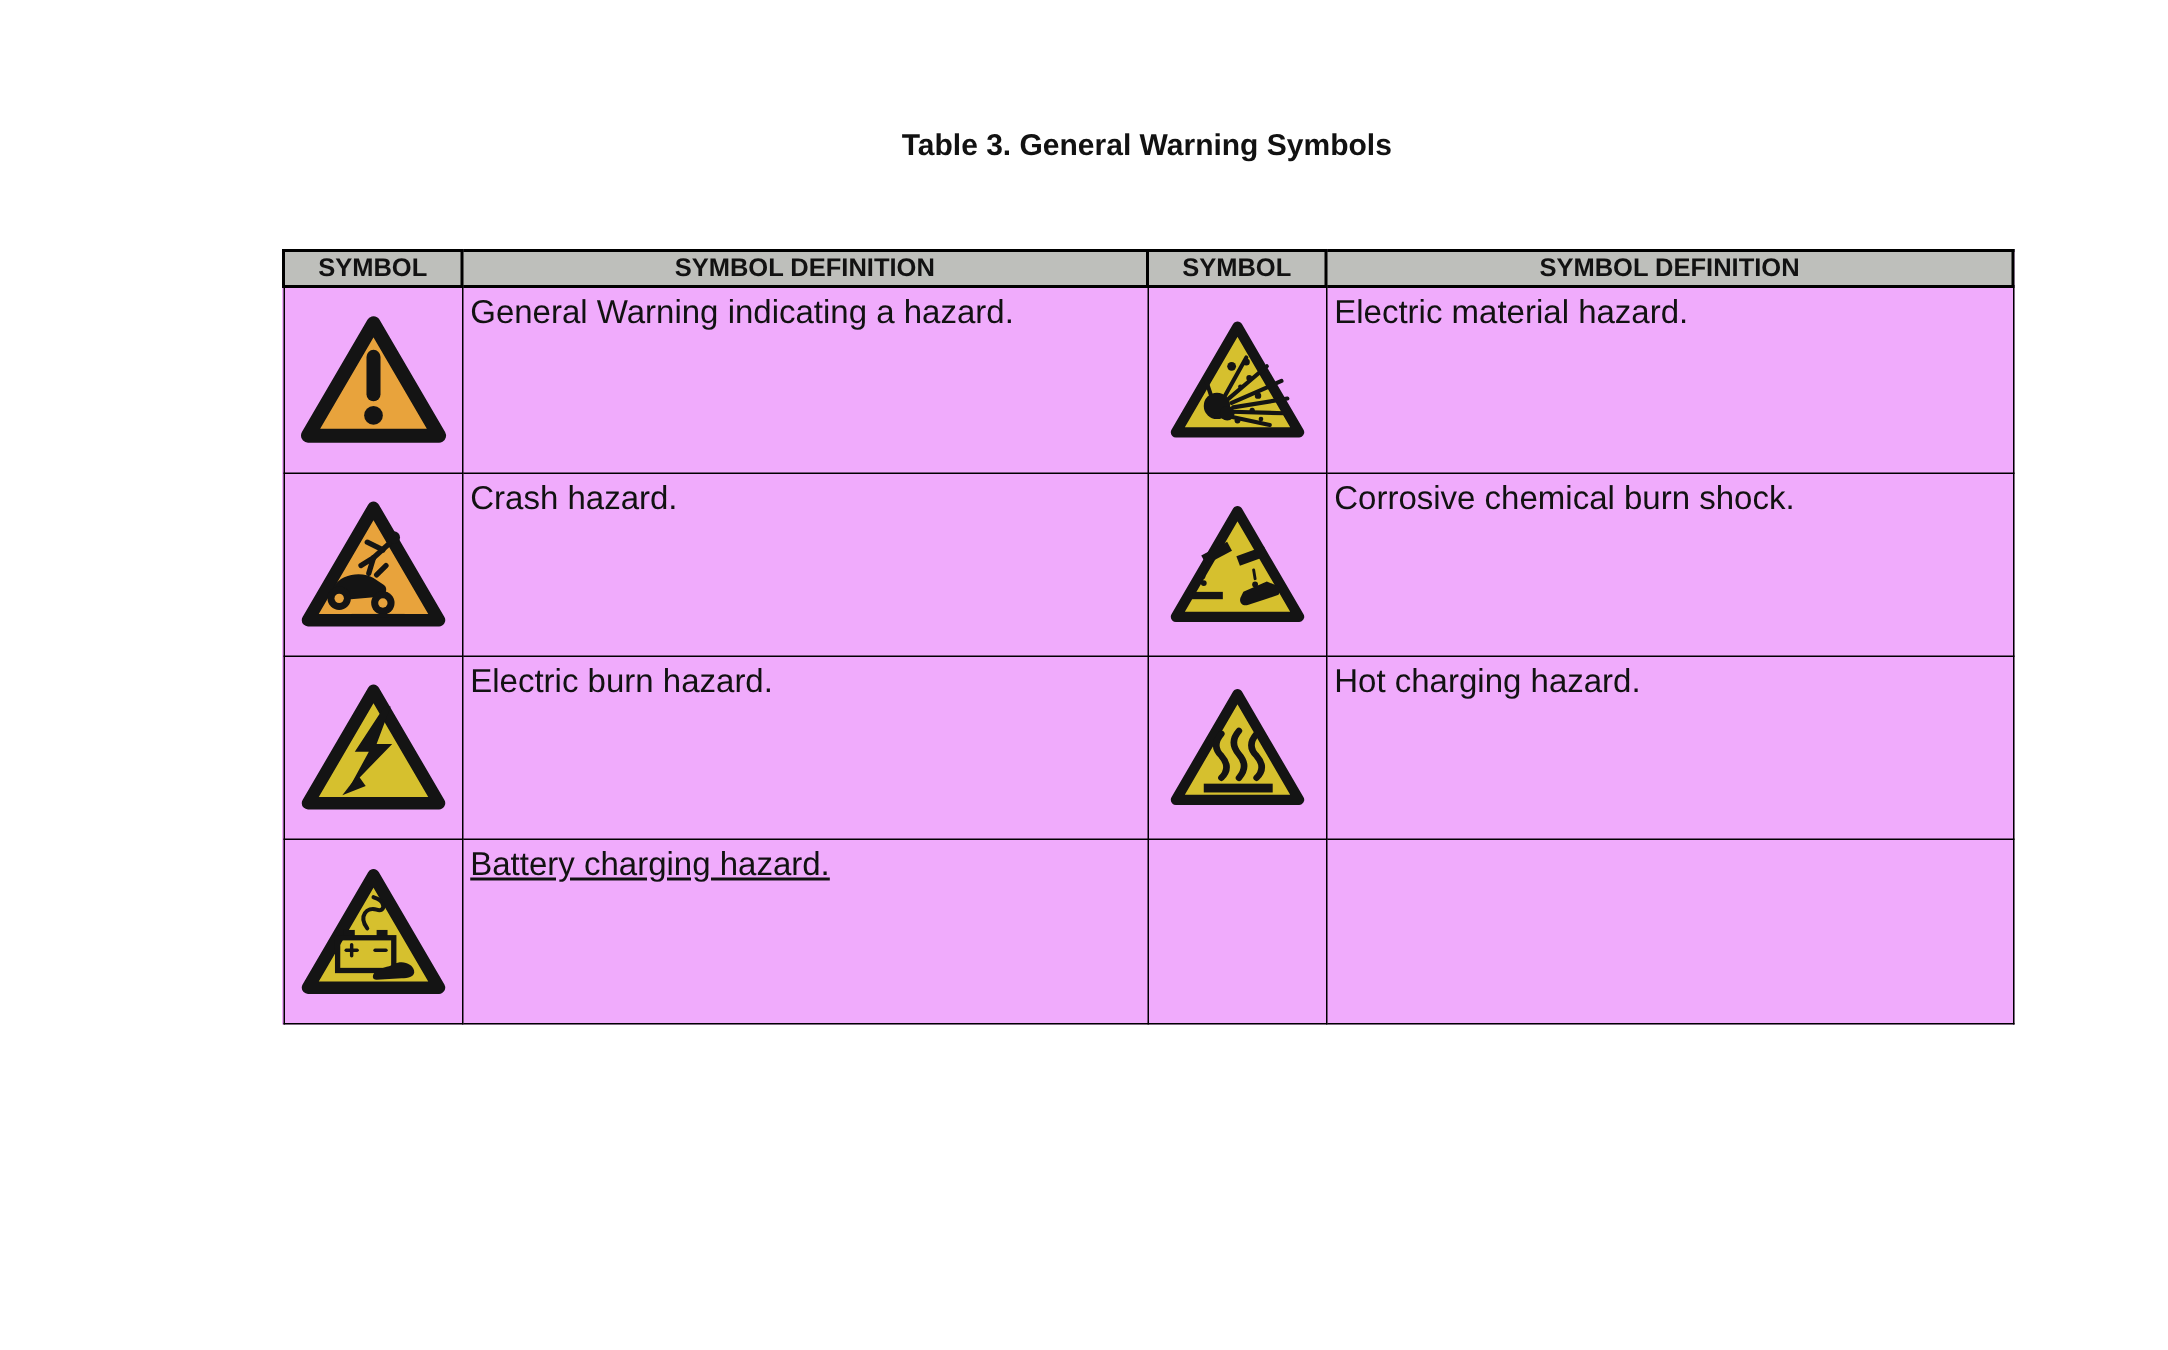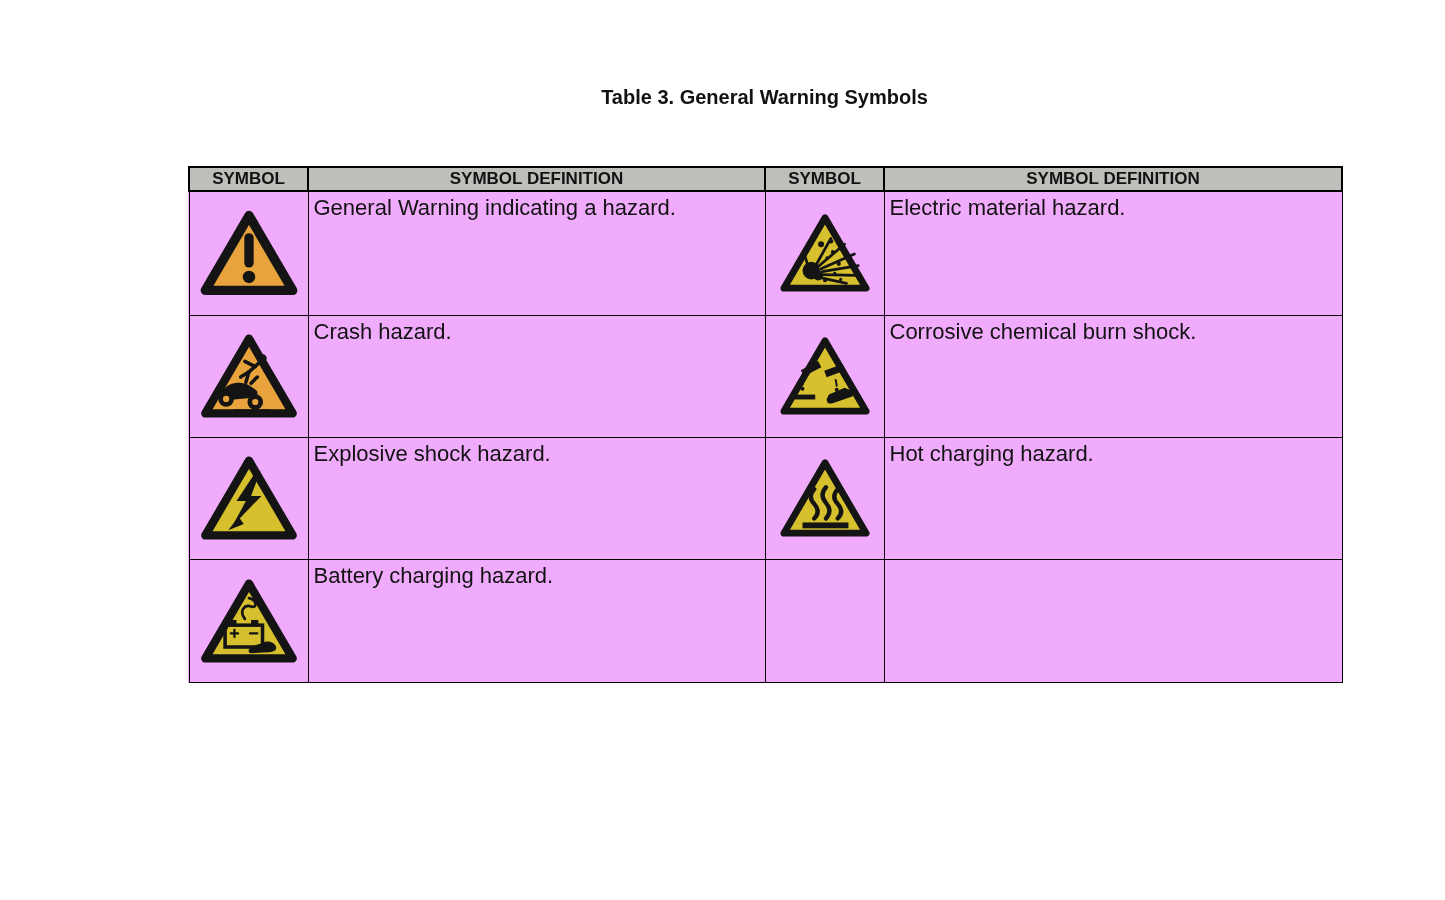--- a/index.html
+++ b/index.html
@@ -57,21 +57,21 @@
     vertical-align: top;
     text-align: left;
     padding: 2px 5px 0 5px;
     font-size: 22px;
     line-height: 1.25;
     color: #121212;
   }
   tr.r1 { height: 124px; }
   tr.r2 { height: 122px; }
   tr.r3 { height: 122px; }
-  tr.r4 { height: 123px; }
+  tr.r4 { height: 123px; text-decoration: underline; }
   .tri-svg { display: block; margin: 0 auto; }
   .footer {
     position: absolute;
     left: 188px;
     top: 820px;
     width: 1153px;
     text-align: right;
     font-size: 19px;
     color: #121212;
   }
@@ -178,21 +178,21 @@
       </tr>
 
       <tr class="r3">
         <td class="sym">
           <svg class="tri-svg" width="104" height="94" viewBox="0 0 100 90">
             <polygon points="50,9 92,81 8,81" stroke="#141414" stroke-width="8" stroke-linejoin="round" fill="#d6c02e"></polygon>
             <path d="M57,19 L38,48 L47,48 L34,72 L62,43 L52,43 L61,19 Z" fill="#141414"></path>
             <polygon points="30,76 40,63 45,70" fill="#141414"></polygon>
           </svg>
         </td>
-        <td class="def">Explosive shock hazard.</td>
+        <td class="def">Electric burn hazard.</td>
         <td class="sym">
           <svg class="tri-svg" width="98" height="88" viewBox="0 0 100 90">
             <polygon points="50,9 92,81 8,81" stroke="#141414" stroke-width="7" stroke-linejoin="round" fill="#d6c02e"></polygon>
             <g stroke="#141414" stroke-width="4.4" fill="none" stroke-linecap="round">
               <path d="M39,36 q-7,8 0,15 q7,8 0,15"></path>
               <path d="M51,34 q-7,8 0,16 q7,8 0,16"></path>
               <path d="M63,36 q-7,8 0,15 q7,8 0,15"></path>
             </g>
             <rect x="27" y="70" width="47" height="6" fill="#141414"></rect>
           </svg>

